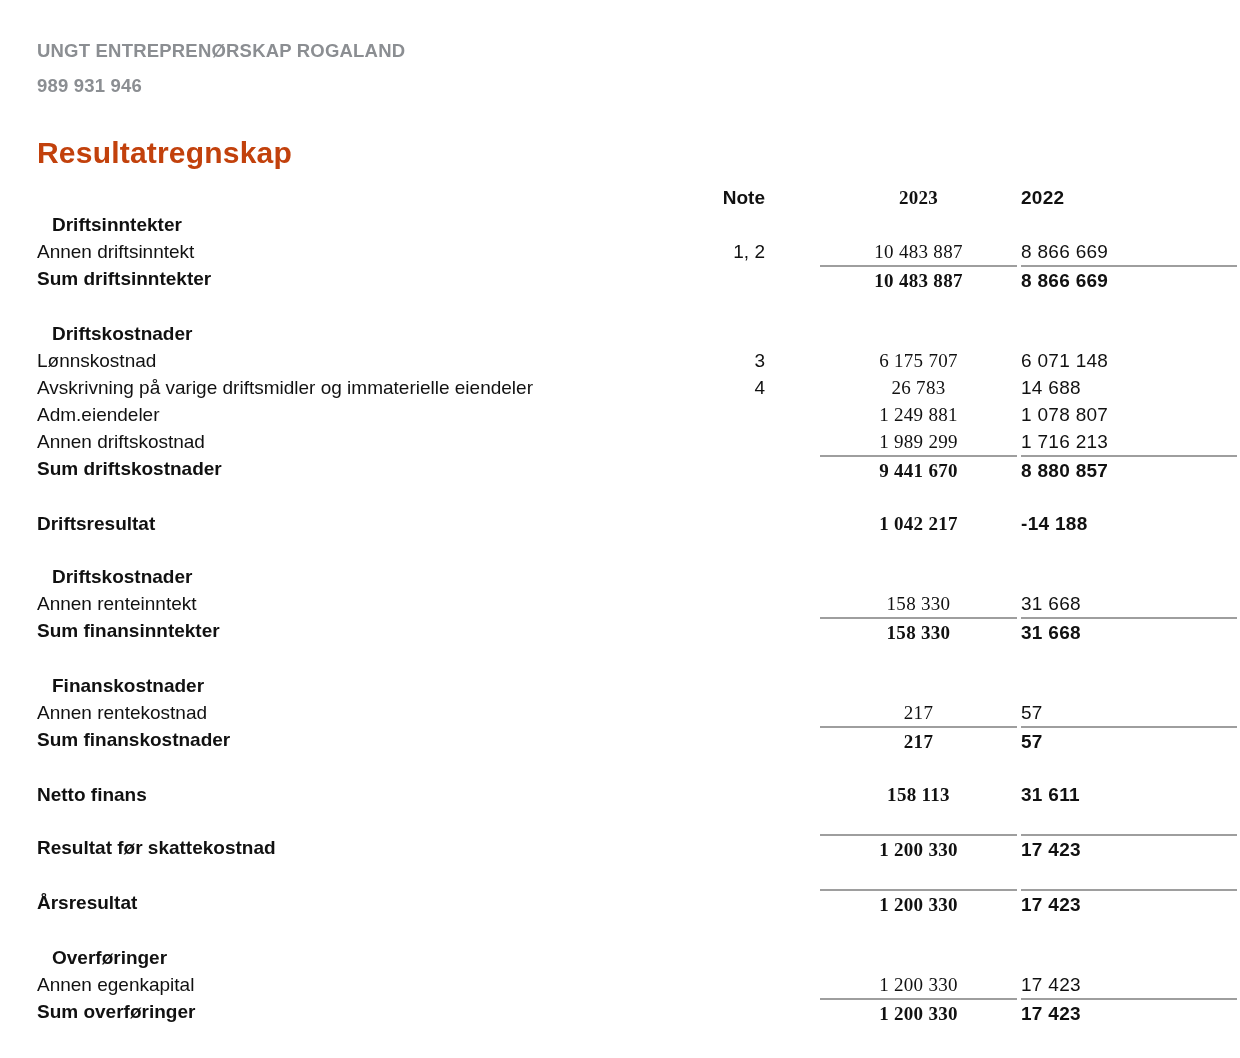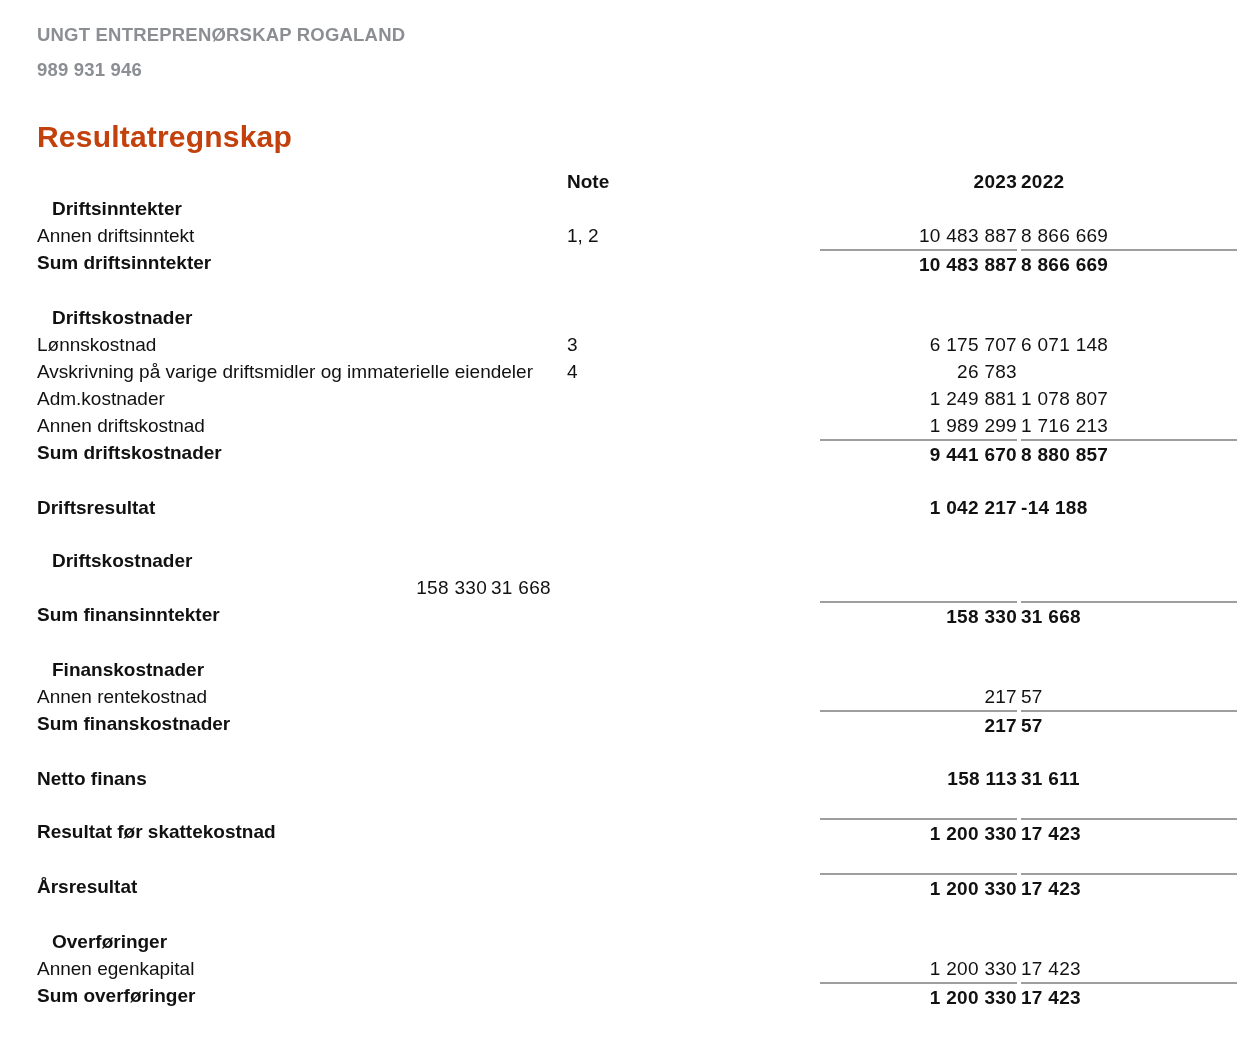--- a/index.html
+++ b/index.html
@@ -12,21 +12,21 @@
     width: 1240px;
     height: 1058px;
     overflow: hidden;
     font-family: "Liberation Sans", "DejaVu Sans", sans-serif;
     color: #111111;
   }
   .page {
     position: relative;
     width: 1240px;
     height: 1058px;
-    padding: 17px 3px 0 37px;
+    padding: 33px 3px 0 37px;
   }
   .doc-header {
     line-height: 35px;
     font-size: 18.5px;
     font-weight: bold;
     color: #8b8e92;
     letter-spacing: 0.2px;
   }
   .page-title {
     margin: 32px 0 0 0;
@@ -42,22 +42,22 @@
     font-size: 19px;
   }
   .row {
     display: flex;
     align-items: flex-start;
     line-height: 27px;
   }
   .spacer { height: 26px; }
   .cell { min-height: 27px; }
   .c-label { width: 530px; }
-  .c-note  { width: 198px; }
-  .c-v1    { width: 197px; margin-left: 55px; text-align: right; letter-spacing: 0.3px; }
+  .c-note  { width: 198px; text-align: right; }
+  .c-v1    { width: 197px; margin-left: 55px; text-align: center; letter-spacing: 0.3px; font-family: Liberation Serif, serif; }
   .c-v2    { width: 216px; margin-left: 4px;  letter-spacing: 0.3px; }
   .colheader .cell { font-weight: bold; }
   .section .c-label { font-weight: bold; margin-left: 15px; }
   .sum .cell { font-weight: bold; }
   .rule .c-v1, .rule .c-v2 { border-top: 2px solid #9e9e9e; }
 </style>
 </head>
 <body>
 
 <div class="page">
@@ -103,23 +103,24 @@
       <div class="row item">
         <div class="cell c-label">Lønnskostnad</div>
         <div class="cell c-note">3</div>
         <div class="cell c-v1">6 175 707</div>
         <div class="cell c-v2">6 071 148</div>
       </div>
       <div class="row item">
         <div class="cell c-label">Avskrivning på varige driftsmidler og immaterielle eiendeler</div>
         <div class="cell c-note">4</div>
         <div class="cell c-v1">26 783</div>
-      </div>
-      <div class="row item">
-        <div class="cell c-label">Adm.kostnader</div>
+        <div class="cell c-v2">14 688</div>
+      </div>
+      <div class="row item">
+        <div class="cell c-label">Adm.eiendeler</div>
         <div class="cell c-note"></div>
         <div class="cell c-v1">1 249 881</div>
         <div class="cell c-v2">1 078 807</div>
       </div>
       <div class="row item">
         <div class="cell c-label">Annen driftskostnad</div>
         <div class="cell c-note"></div>
         <div class="cell c-v1">1 989 299</div>
         <div class="cell c-v2">1 716 213</div>
       </div>
@@ -137,20 +138,21 @@
         <div class="cell c-v2">-14 188</div>
       </div>
       <div class="spacer"></div>
       <div class="row section">
         <div class="cell c-label">Driftskostnader</div>
         <div class="cell c-note"></div>
         <div class="cell c-v1"></div>
         <div class="cell c-v2"></div>
       </div>
       <div class="row item">
+        <div class="cell c-label">Annen renteinntekt</div>
         <div class="cell c-note"></div>
         <div class="cell c-v1">158 330</div>
         <div class="cell c-v2">31 668</div>
       </div>
       <div class="row sum rule">
         <div class="cell c-label">Sum finansinntekter</div>
         <div class="cell c-note"></div>
         <div class="cell c-v1">158 330</div>
         <div class="cell c-v2">31 668</div>
       </div>

